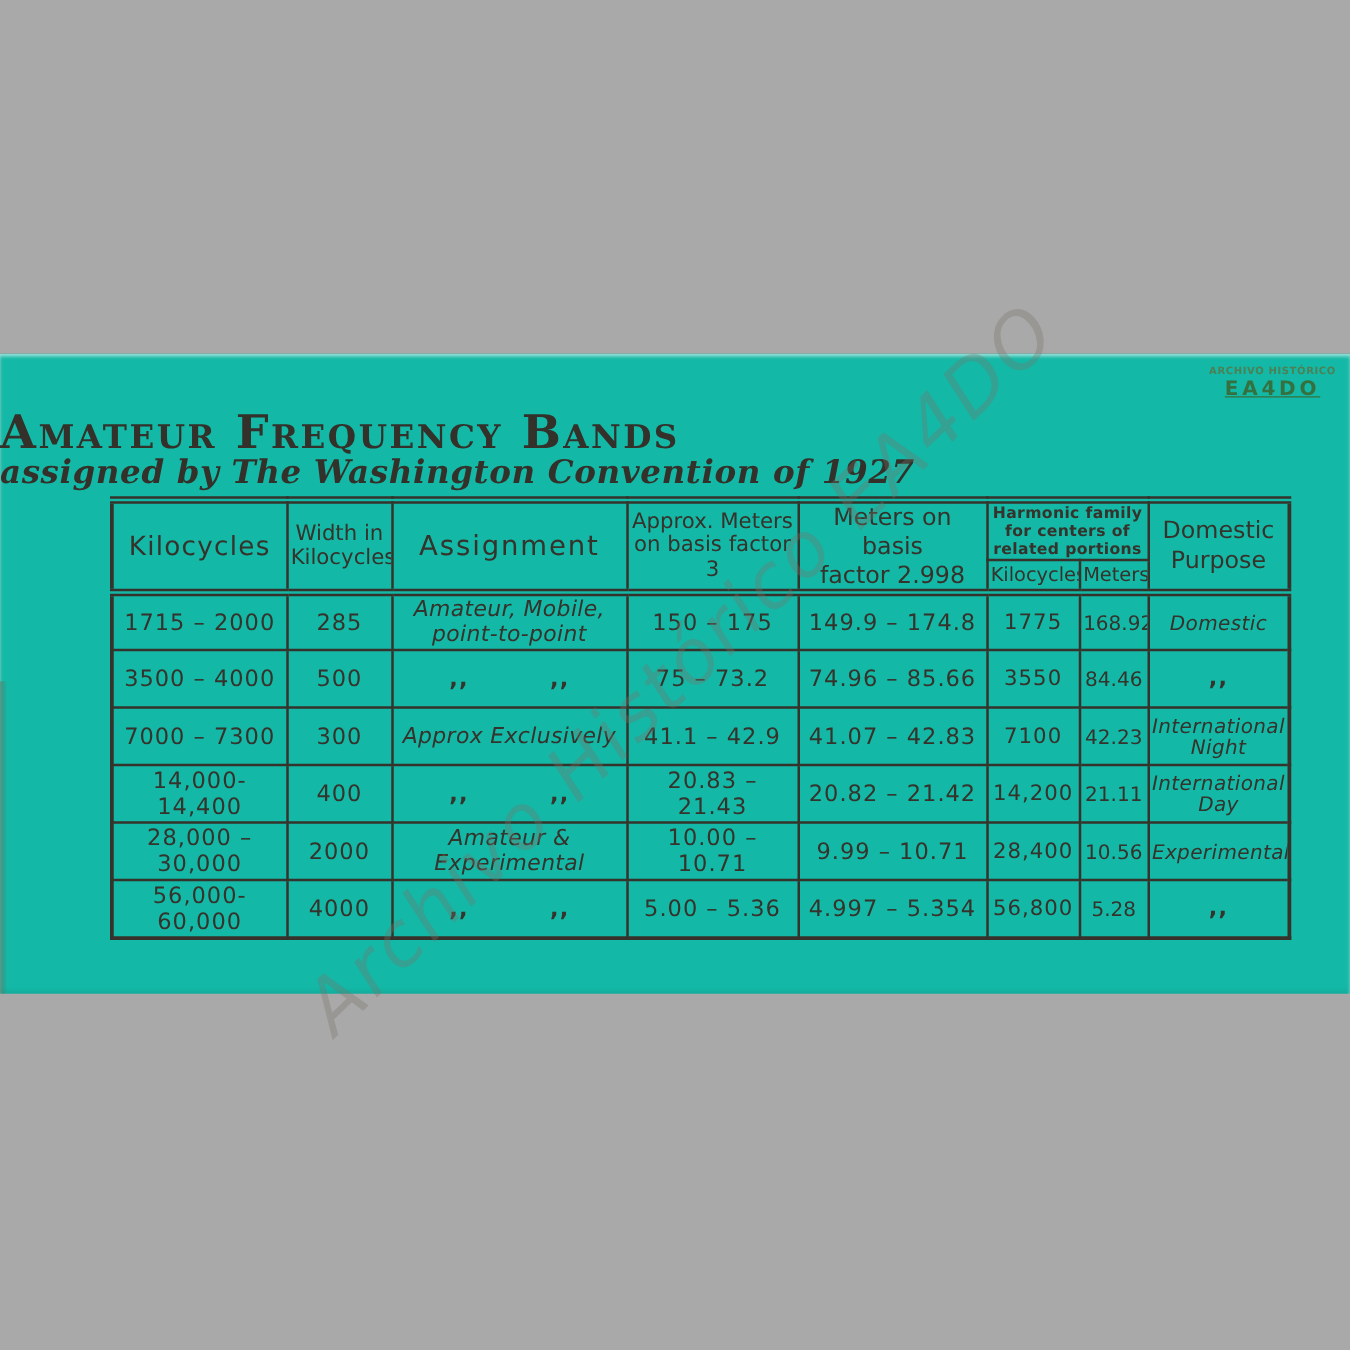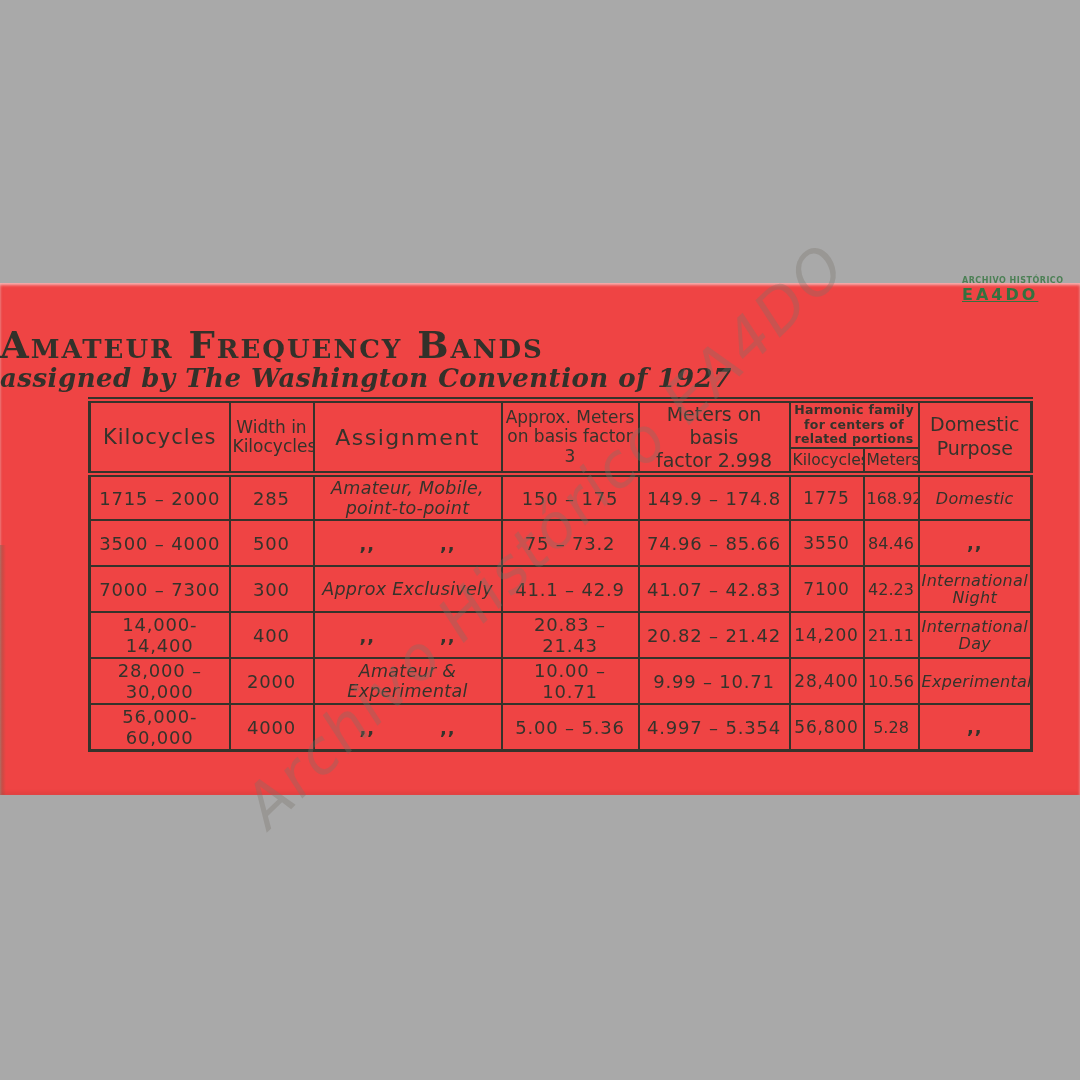--- a/index.html
+++ b/index.html
@@ -8,21 +8,21 @@
     width:1080px;height:1080px;
     background:#a9a9a9;
     overflow:hidden;
     font-family:"DejaVu Sans", sans-serif;
     color:#35332b;
   }
   .paper{
     position:absolute;
     top:283px;left:0;
     width:1080px;height:512px;
-    background:#ef4444;
+    background:#14b8a6;
     box-shadow:inset 0 2px 3px rgba(255,255,255,.6), inset 0 -2px 4px rgba(0,0,0,.08);
   }
   .paper-edge{
     position:absolute;
     left:0;top:262px;       
     width:6px;height:250px;
     background:linear-gradient(to right, rgba(105,95,72,.45), rgba(105,95,72,0));
   }
   .title{
     position:absolute;
@@ -92,23 +92,23 @@
     font-style:italic;
     font-size:60px;
     letter-spacing:3px;
     white-space:nowrap;
     color:rgba(120,116,106,.33);
     z-index:5;
     pointer-events:none;
   }
   .stamp{
     position:absolute;
-    left:962px;top:276px;
+    left:962px;top:292px;
     width:112px;
-    text-align:left;
+    text-align:center;
     z-index:6;
     color:#3e7a49;
   }
   .stamp-line1{
     font-size:8px;
     letter-spacing:.5px;
     font-weight:600;
     color:#4c8055;
   }
   .stamp-line2{

